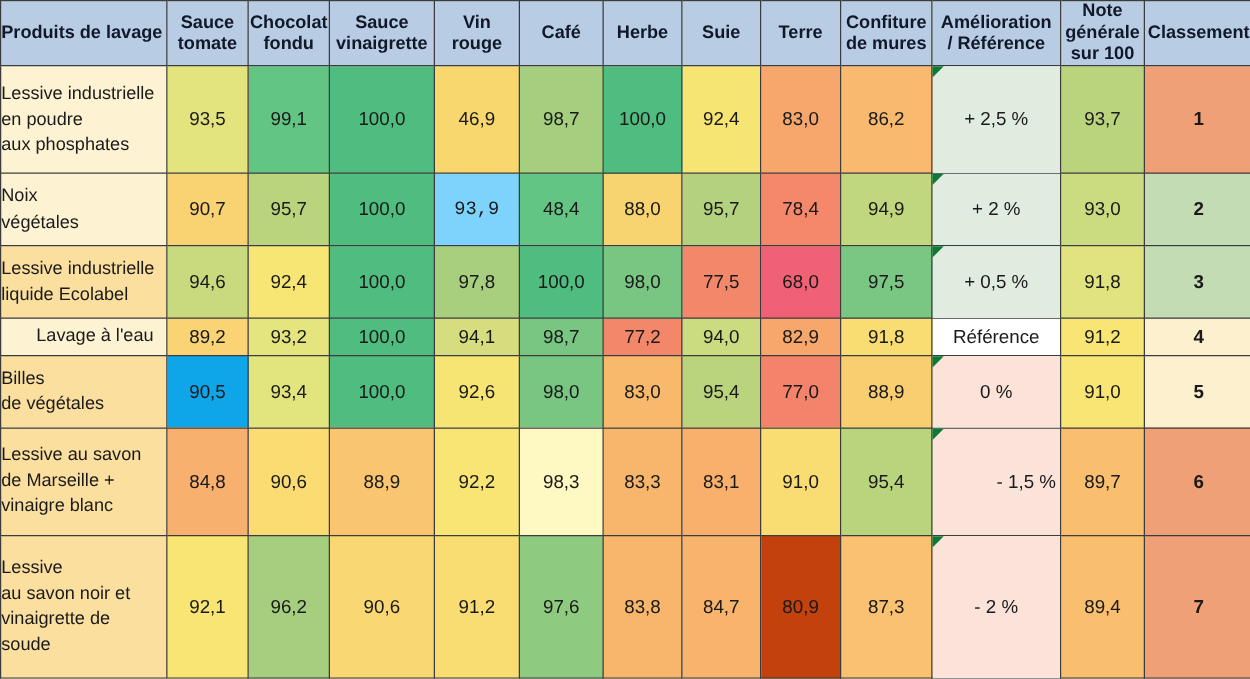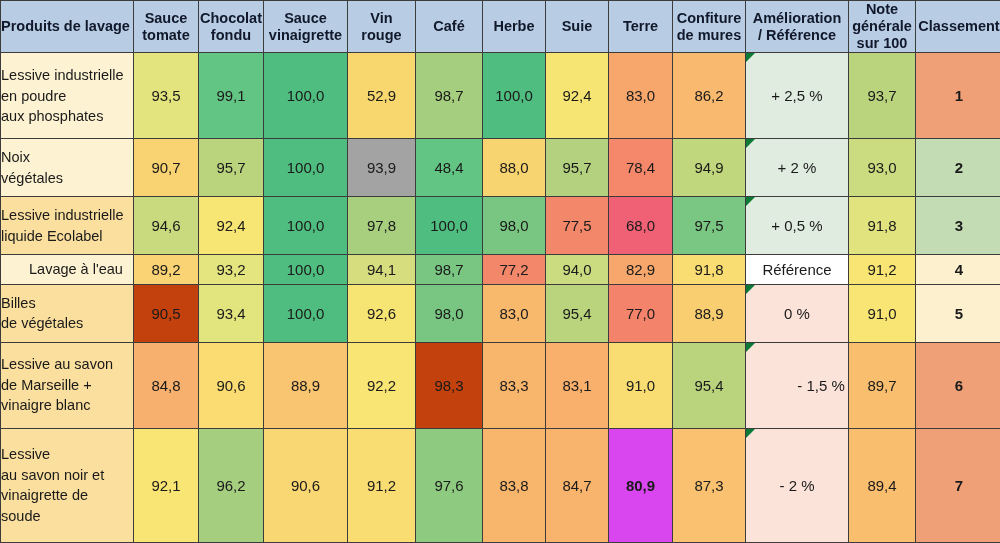--- a/index.html
+++ b/index.html
@@ -165,39 +165,39 @@
   <tbody>
       <tr>
         <td class="product-label" style="background: rgb(253, 243, 210);">
           <div>Lessive industrielle</div>
           <div>en poudre</div>
           <div>aux phosphates</div>
         </td>
         <td class="value-cell" style="background: rgb(227, 228, 126);">93,5</td>
         <td class="value-cell" style="background: rgb(99, 197, 132);">99,1</td>
         <td class="value-cell" style="background: rgb(79, 189, 127);">100,0</td>
-        <td class="value-cell" style="background: rgb(248, 216, 110);">52,9</td>
+        <td class="value-cell" style="background: rgb(248, 216, 110);">46,9</td>
         <td class="value-cell" style="background: rgb(166, 206, 127);">98,7</td>
         <td class="value-cell" style="background: rgb(79, 189, 127);">100,0</td>
         <td class="value-cell" style="background: rgb(246, 229, 115);">92,4</td>
         <td class="value-cell" style="background: rgb(248, 167, 108);">83,0</td>
         <td class="value-cell" style="background: rgb(249, 185, 111);">86,2</td>
         <td class="amelioration-cell" style="background: rgb(224, 236, 224);"><span class="corner-flag" style="border-left-color: rgb(12, 122, 54);"></span><span>+ 2,5 %</span></td>
         <td class="value-cell" style="background: rgb(186, 212, 125);">93,7</td>
         <td class="rank-cell" style="background: rgb(240, 160, 119);">1</td>
       </tr>
       <tr>
         <td class="product-label" style="background: rgb(253, 243, 210);">
           <div>Noix</div>
           <div>végétales</div>
         </td>
         <td class="value-cell" style="background: rgb(249, 210, 114);">90,7</td>
         <td class="value-cell" style="background: rgb(186, 212, 125);">95,7</td>
         <td class="value-cell" style="background: rgb(79, 189, 127);">100,0</td>
-        <td class="value-cell" style="background: #a3a3a3;">93,9</td>
+        <td class="value-cell" style="background: #7dd3fc; font-family: Liberation Mono, monospace;">93,9</td>
         <td class="value-cell" style="background: rgb(99, 197, 132);">48,4</td>
         <td class="value-cell" style="background: rgb(248, 212, 112);">88,0</td>
         <td class="value-cell" style="background: rgb(179, 209, 126);">95,7</td>
         <td class="value-cell" style="background: rgb(245, 136, 106);">78,4</td>
         <td class="value-cell" style="background: rgb(192, 215, 125);">94,9</td>
         <td class="amelioration-cell" style="background: rgb(224, 236, 224);"><span class="corner-flag" style="border-left-color: rgb(12, 122, 54);"></span><span>+ 2 %</span></td>
         <td class="value-cell" style="background: rgb(203, 219, 127); margin-top: 28px;">93,0</td>
         <td class="rank-cell" style="background: rgb(195, 220, 179);">2</td>
       </tr>
       <tr>
@@ -233,21 +233,21 @@
         <td class="value-cell" style="background: rgb(249, 221, 114);">91,8</td>
         <td class="amelioration-cell" style="background: rgb(255, 255, 255);"><span>Référence</span></td>
         <td class="value-cell" style="background: rgb(248, 229, 115);">91,2</td>
         <td class="rank-cell" style="background: rgb(253, 240, 207);">4</td>
       </tr>
       <tr>
         <td class="product-label" style="background: rgb(251, 223, 158);">
           <div>Billes</div>
           <div>de végétales</div>
         </td>
-        <td class="value-cell" style="background: #c2410c;">90,5</td>
+        <td class="value-cell" style="background: #0ea5e9;">90,5</td>
         <td class="value-cell" style="background: rgb(226, 228, 126);">93,4</td>
         <td class="value-cell" style="background: rgb(79, 189, 127);">100,0</td>
         <td class="value-cell" style="background: rgb(246, 229, 115);">92,6</td>
         <td class="value-cell" style="background: rgb(121, 198, 131);">98,0</td>
         <td class="value-cell" style="background: rgb(248, 185, 109);">83,0</td>
         <td class="value-cell" style="background: rgb(186, 212, 125);">95,4</td>
         <td class="value-cell" style="background: rgb(243, 131, 106);">77,0</td>
         <td class="value-cell" style="background: rgb(249, 206, 113);">88,9</td>
         <td class="amelioration-cell" style="background: rgb(251, 227, 218);"><span class="corner-flag" style="border-left-color: rgb(12, 122, 54);"></span><span>0 %</span></td>
         <td class="value-cell" style="background: rgb(248, 229, 115);">91,0</td>
@@ -256,21 +256,21 @@
       <tr>
         <td class="product-label" style="background: rgb(251, 223, 158);">
           <div>Lessive au savon</div>
           <div>de Marseille +</div>
           <div>vinaigre blanc</div>
         </td>
         <td class="value-cell" style="background: rgb(247, 176, 110);">84,8</td>
         <td class="value-cell" style="background: rgb(250, 220, 114);">90,6</td>
         <td class="value-cell" style="background: rgb(249, 197, 112);">88,9</td>
         <td class="value-cell" style="background: rgb(248, 229, 115);">92,2</td>
-        <td class="value-cell" style="background: #c2410c; margin-left: 48px;">98,3</td>
+        <td class="value-cell" style="background: #fef9c3; margin-left: 48px;">98,3</td>
         <td class="value-cell" style="background: rgb(248, 182, 109);">83,3</td>
         <td class="value-cell" style="background: rgb(248, 176, 108);">83,1</td>
         <td class="value-cell" style="background: rgb(249, 221, 114);">91,0</td>
         <td class="value-cell" style="background: rgb(186, 212, 125);">95,4</td>
         <td class="amelioration-cell" style="background: rgb(251, 227, 218); padding-left: 48px;"><span class="corner-flag" style="border-left-color: rgb(12, 122, 54);"></span><span>- 1,5 %</span></td>
         <td class="value-cell" style="background: rgb(250, 190, 111);">89,7</td>
         <td class="rank-cell" style="background: rgb(240, 160, 119);">6</td>
       </tr>
       <tr>
         <td class="product-label" style="background: rgb(251, 223, 158);">
@@ -279,20 +279,20 @@
           <div>vinaigrette de</div>
           <div>soude</div>
         </td>
         <td class="value-cell" style="background: rgb(248, 229, 115);">92,1</td>
         <td class="value-cell" style="background: rgb(166, 206, 127);">96,2</td>
         <td class="value-cell" style="background: rgb(249, 215, 114);">90,6</td>
         <td class="value-cell" style="background: rgb(249, 221, 114);">91,2</td>
         <td class="value-cell" style="background: rgb(142, 203, 129);">97,6</td>
         <td class="value-cell" style="background: rgb(248, 182, 109);">83,8</td>
         <td class="value-cell" style="background: rgb(248, 179, 109);">84,7</td>
-        <td class="value-cell" style="background: #d946ef; font-weight: bold;">80,9</td>
+        <td class="value-cell" style="background: #c2410c;">80,9</td>
         <td class="value-cell" style="background: rgb(249, 193, 112);">87,3</td>
         <td class="amelioration-cell" style="background: rgb(251, 227, 218);"><span class="corner-flag" style="border-left-color: rgb(12, 122, 54);"></span><span>- 2 %</span></td>
         <td class="value-cell" style="background: rgb(250, 190, 111);">89,4</td>
         <td class="rank-cell" style="background: rgb(240, 160, 119);">7</td>
       </tr>
     </tbody>
 </table>
 
 </body></html>

